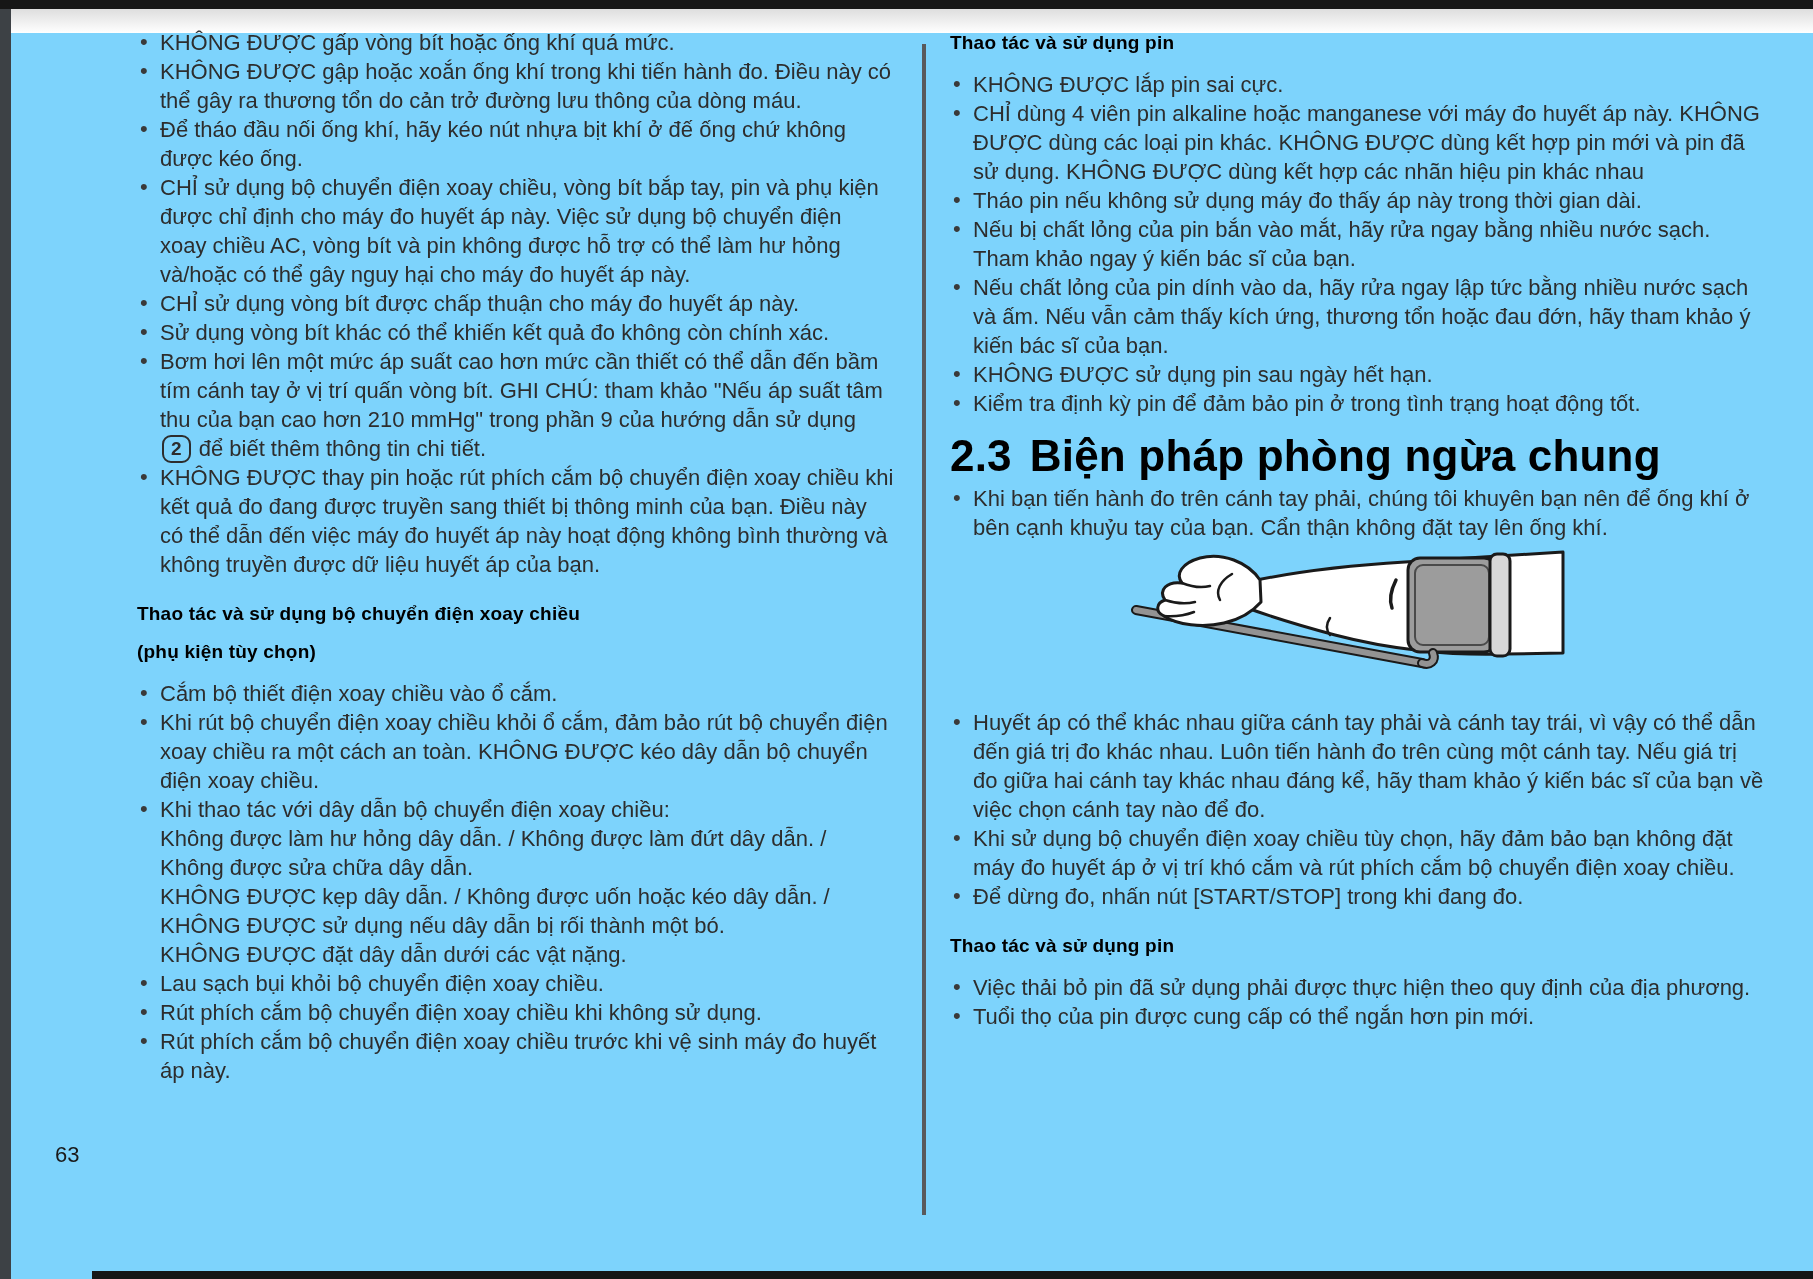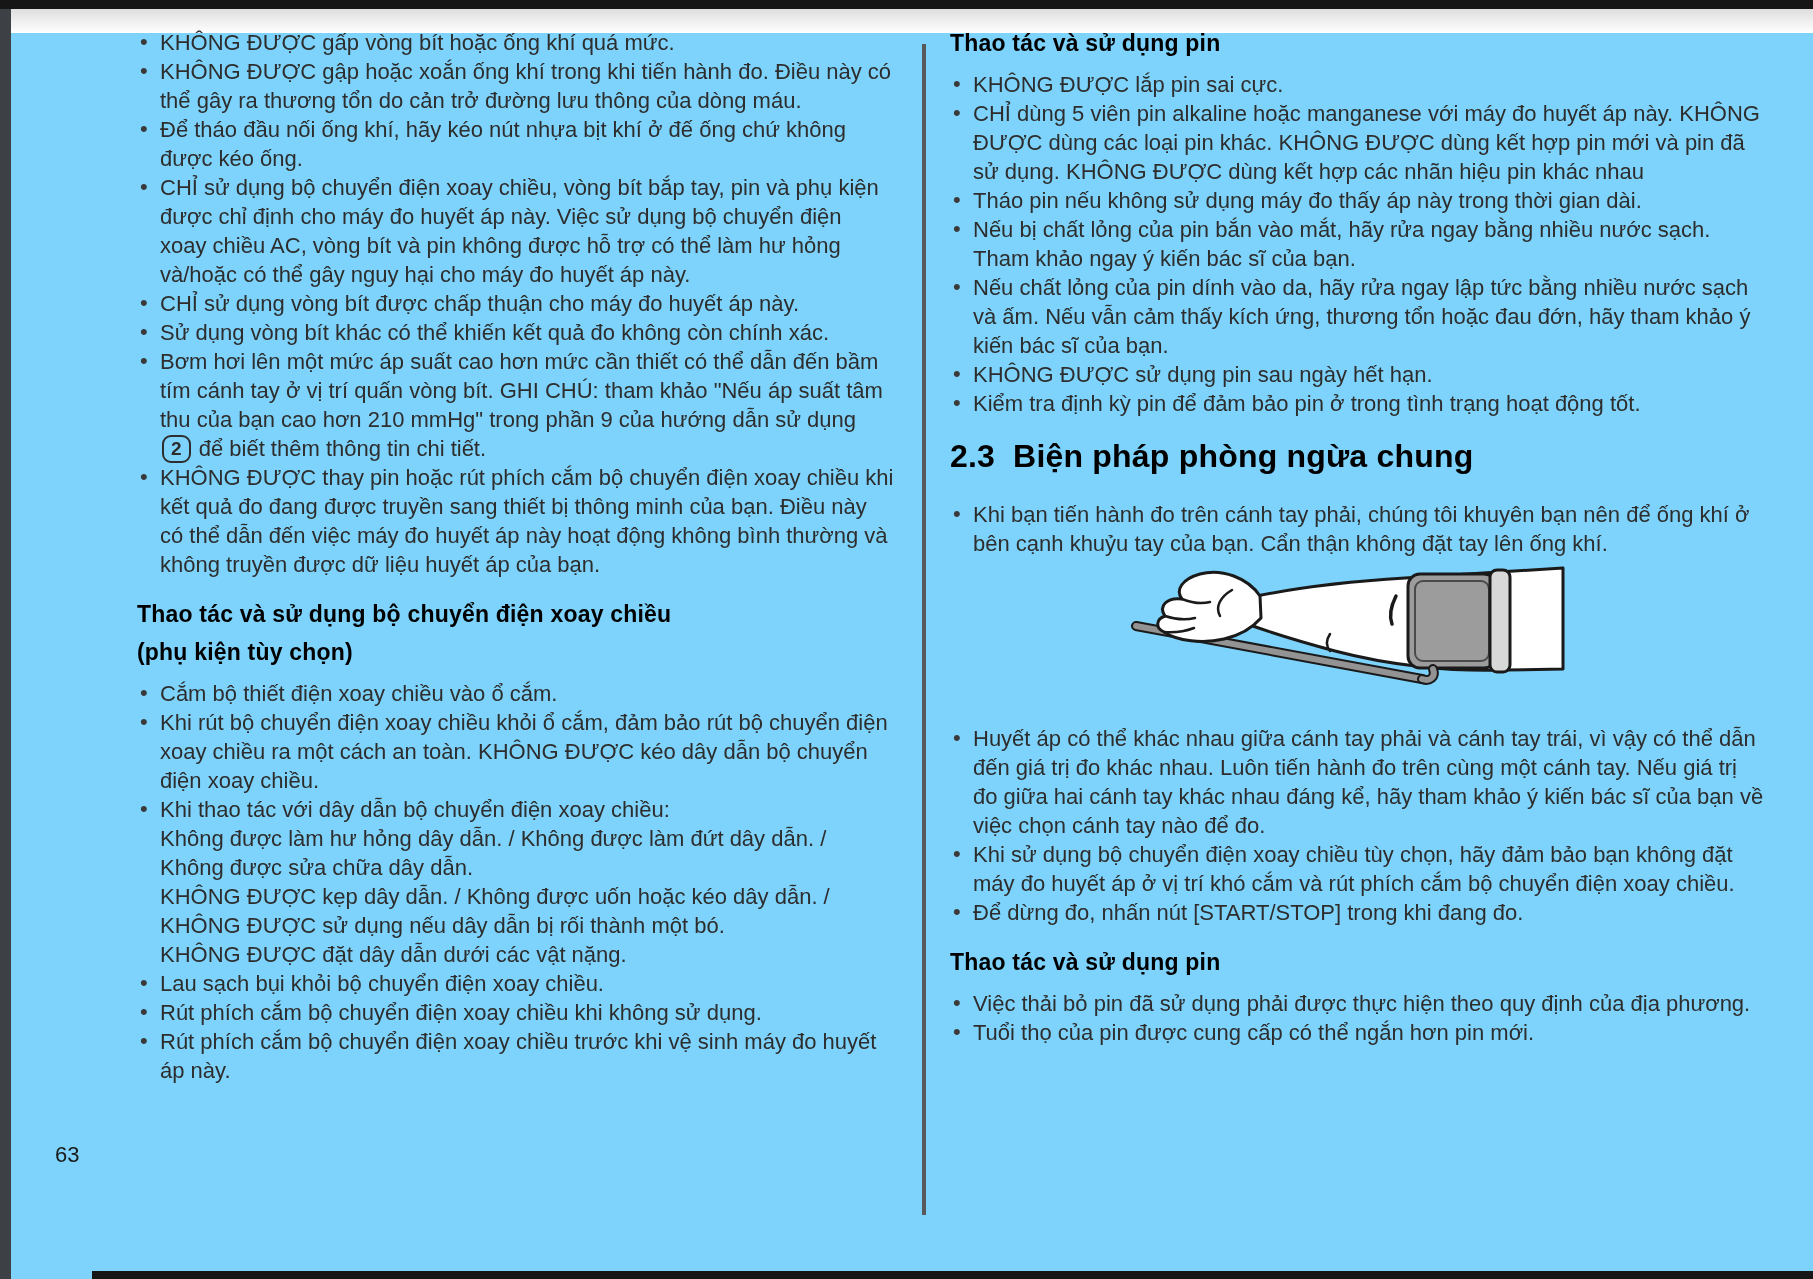--- a/index.html
+++ b/index.html
@@ -14,23 +14,23 @@
   .bottombar { position:absolute; bottom:0; left:92px; width:1721px; height:8px; background:#161616; }
   .divider { position:absolute; left:922px; top:44px; width:4px; height:1171px; background:#59595b; }
 
   .col { position:absolute; font-size:22px; line-height:29px; }
   .col-left  { left:137px; top:28px; width:757px; }
   .col-right { left:950px; top:22px; width:815px; }
 
   .b { position:relative; padding-left:23px; }
   .b::before { content:"•"; position:absolute; left:3px; top:-1px; color:#3a3a3a; }
 
-  .h2 { font-size:23px; line-height:38px; font-weight:bold; color:#000; margin:16px 0 8px; letter-spacing:0.2px; }
+  .h2 { font-size:19px; line-height:38px; font-weight:bold; color:#000; margin:16px 0 8px; letter-spacing:0.2px; }
   .h2.first { margin-top:2px; }
-  .h1 { font-size:32px; line-height:40px; font-weight:bold; color:#000; margin:18px 0 24px; letter-spacing:0.2px; }
+  .h1 { font-size:44px; line-height:40px; font-weight:bold; color:#000; margin:18px 0 8px; letter-spacing:0.2px; }
   .h1 .num { margin-right:18px; }
 
   .refbox {
     display:inline-block; border:2.5px solid #2d2d2d; border-radius:9px;
     padding:0 7px; font-weight:bold; font-size:19px; line-height:24px;
     vertical-align:1px; margin:0 2px;
   }
 
   .illus { display:block; margin:8px 0 10px 170px; width:445px; height:148px; }
 
@@ -74,21 +74,21 @@
       <div>KHÔNG ĐƯỢC đặt dây dẫn dưới các vật nặng.</div>
     </div>
     <div class="b">Lau sạch bụi khỏi bộ chuyển điện xoay chiều.</div>
     <div class="b">Rút phích cắm bộ chuyển điện xoay chiều khi không sử dụng.</div>
     <div class="b">Rút phích cắm bộ chuyển điện xoay chiều trước khi vệ sinh máy đo huyết áp này.</div>
   </div>
 
   <div class="col col-right">
     <div class="h2 first">Thao tác và sử dụng pin</div>
     <div class="b">KHÔNG ĐƯỢC lắp pin sai cực.</div>
-    <div class="b">CHỈ dùng 5 viên pin alkaline hoặc manganese với máy đo huyết áp này. KHÔNG ĐƯỢC dùng các loại pin khác. KHÔNG ĐƯỢC dùng kết hợp pin mới và pin đã sử dụng. KHÔNG ĐƯỢC dùng kết hợp các nhãn hiệu pin khác nhau</div>
+    <div class="b">CHỈ dùng 4 viên pin alkaline hoặc manganese với máy đo huyết áp này. KHÔNG ĐƯỢC dùng các loại pin khác. KHÔNG ĐƯỢC dùng kết hợp pin mới và pin đã sử dụng. KHÔNG ĐƯỢC dùng kết hợp các nhãn hiệu pin khác nhau</div>
     <div class="b">Tháo pin nếu không sử dụng máy đo thấy áp này trong thời gian dài.</div>
     <div class="b">Nếu bị chất lỏng của pin bắn vào mắt, hãy rửa ngay bằng nhiều nước sạch. Tham khảo ngay ý kiến bác sĩ của bạn.</div>
     <div class="b">Nếu chất lỏng của pin dính vào da, hãy rửa ngay lập tức bằng nhiều nước sạch và ấm. Nếu vẫn cảm thấy kích ứng, thương tổn hoặc đau đớn, hãy tham khảo ý kiến bác sĩ của bạn.</div>
     <div class="b">KHÔNG ĐƯỢC sử dụng pin sau ngày hết hạn.</div>
     <div class="b">Kiểm tra định kỳ pin để đảm bảo pin ở trong tình trạng hoạt động tốt.</div>
 
     <div class="h1">
       <span class="num">2.3</span><span>Biện pháp phòng ngừa chung</span>
     </div>
     <div class="b">Khi bạn tiến hành đo trên cánh tay phải, chúng tôi khuyên bạn nên để ống khí ở bên cạnh khuỷu tay của bạn. Cẩn thận không đặt tay lên ống khí.</div>

